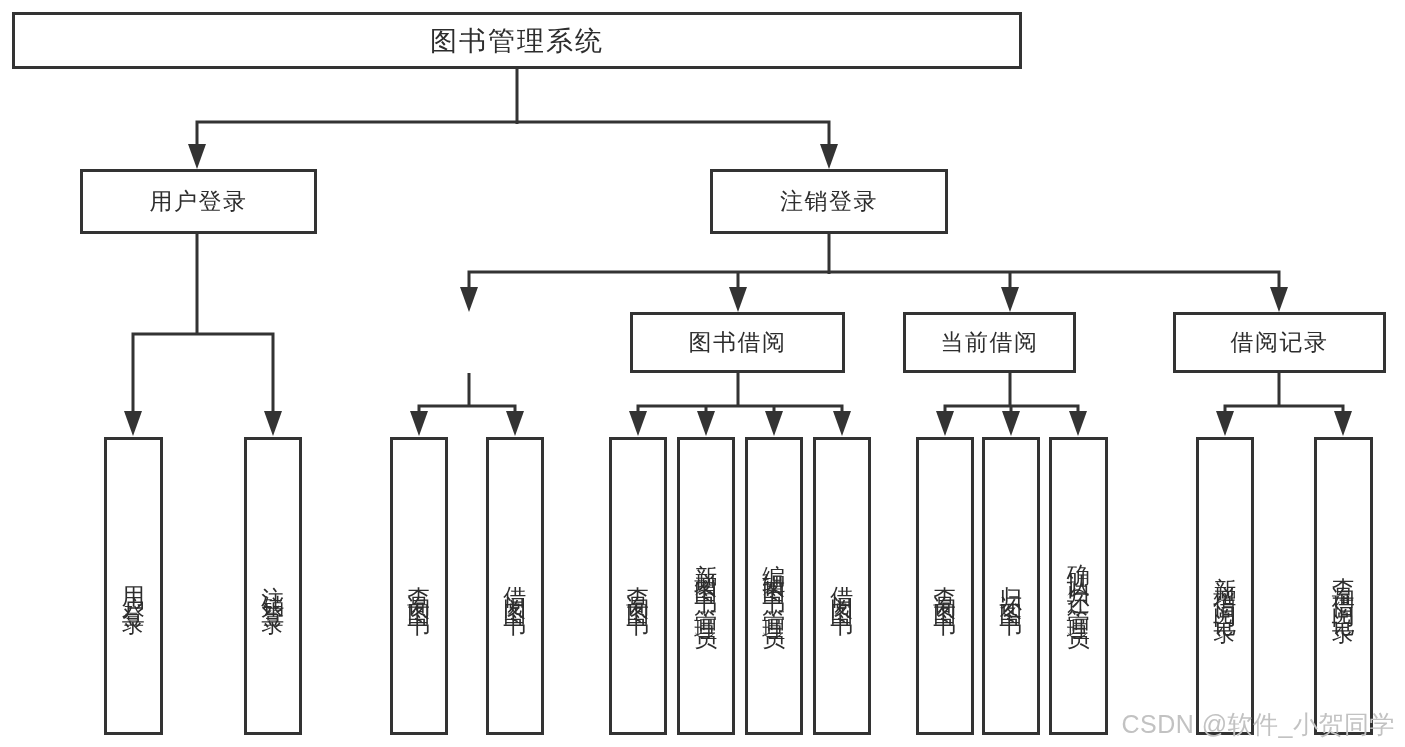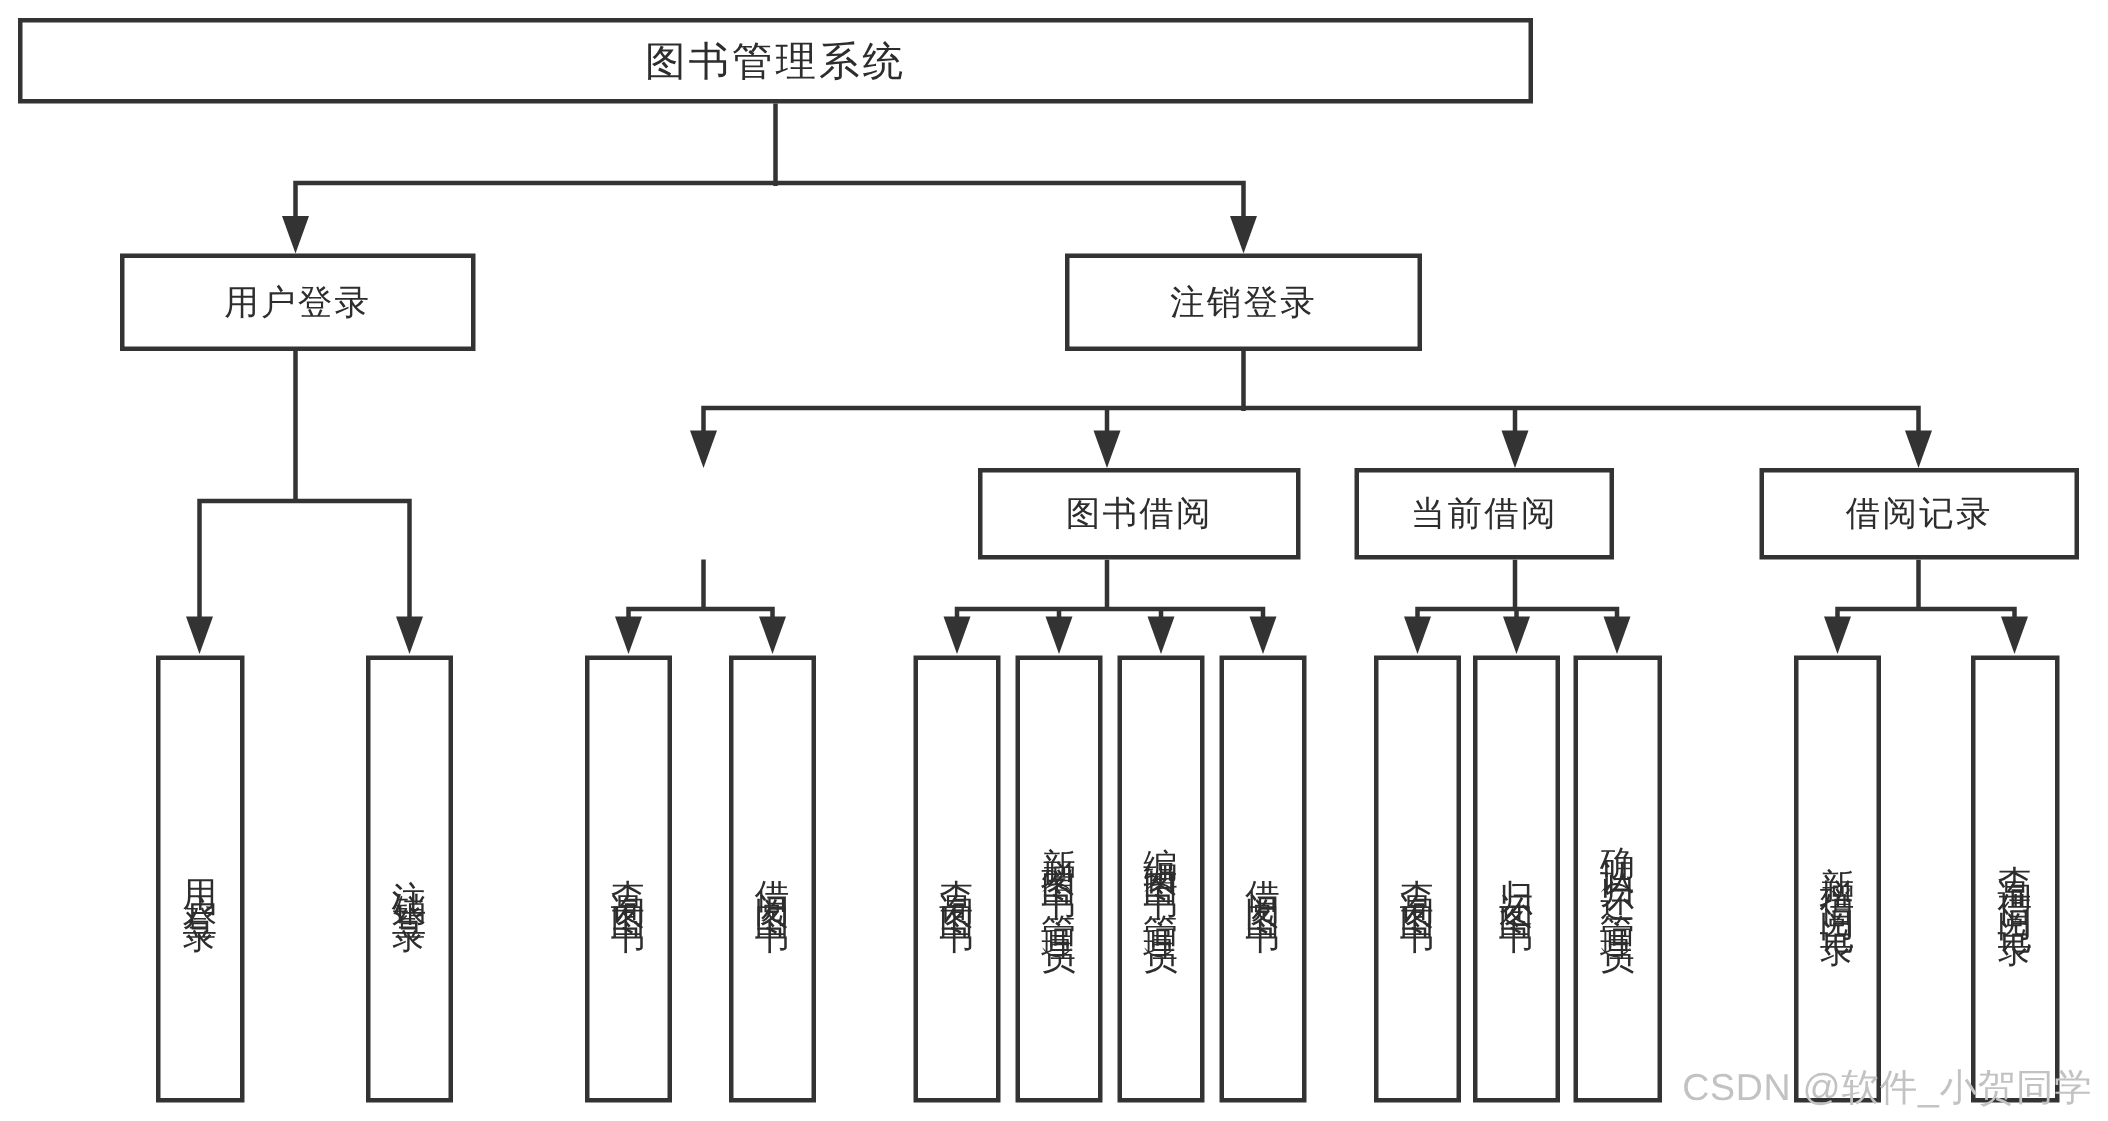--- a/index.html
+++ b/index.html
@@ -99,21 +99,21 @@
     <span class="root-label">图书管理系统</span>
   </div>
 
   <div class="box" style="left:80px; top:169px; width:237px; height:65px;">
     <span class="h-label">用户登录</span>
   </div>
   <div class="box" style="left:710px; top:169px; width:238px; height:65px;">
     <span class="h-label">注销登录</span>
   </div>
 
-  <div class="box" style="left:630px; top:312px; width:215px; height:61px;margin-left:22px;">
+  <div class="box" style="left:630px; top:312px; width:215px; height:61px;">
     <span class="h-label">图书借阅</span>
   </div>
   <div class="box" style="left:903px; top:312px; width:173px; height:61px;">
     <span class="h-label">当前借阅</span>
   </div>
   <div class="box" style="left:1173px; top:312px; width:213px; height:61px;">
     <span class="h-label">借阅记录</span>
   </div>
 
   <div class="box leaf" style="left:104px; top:437px; width:59px; height:298px;">

